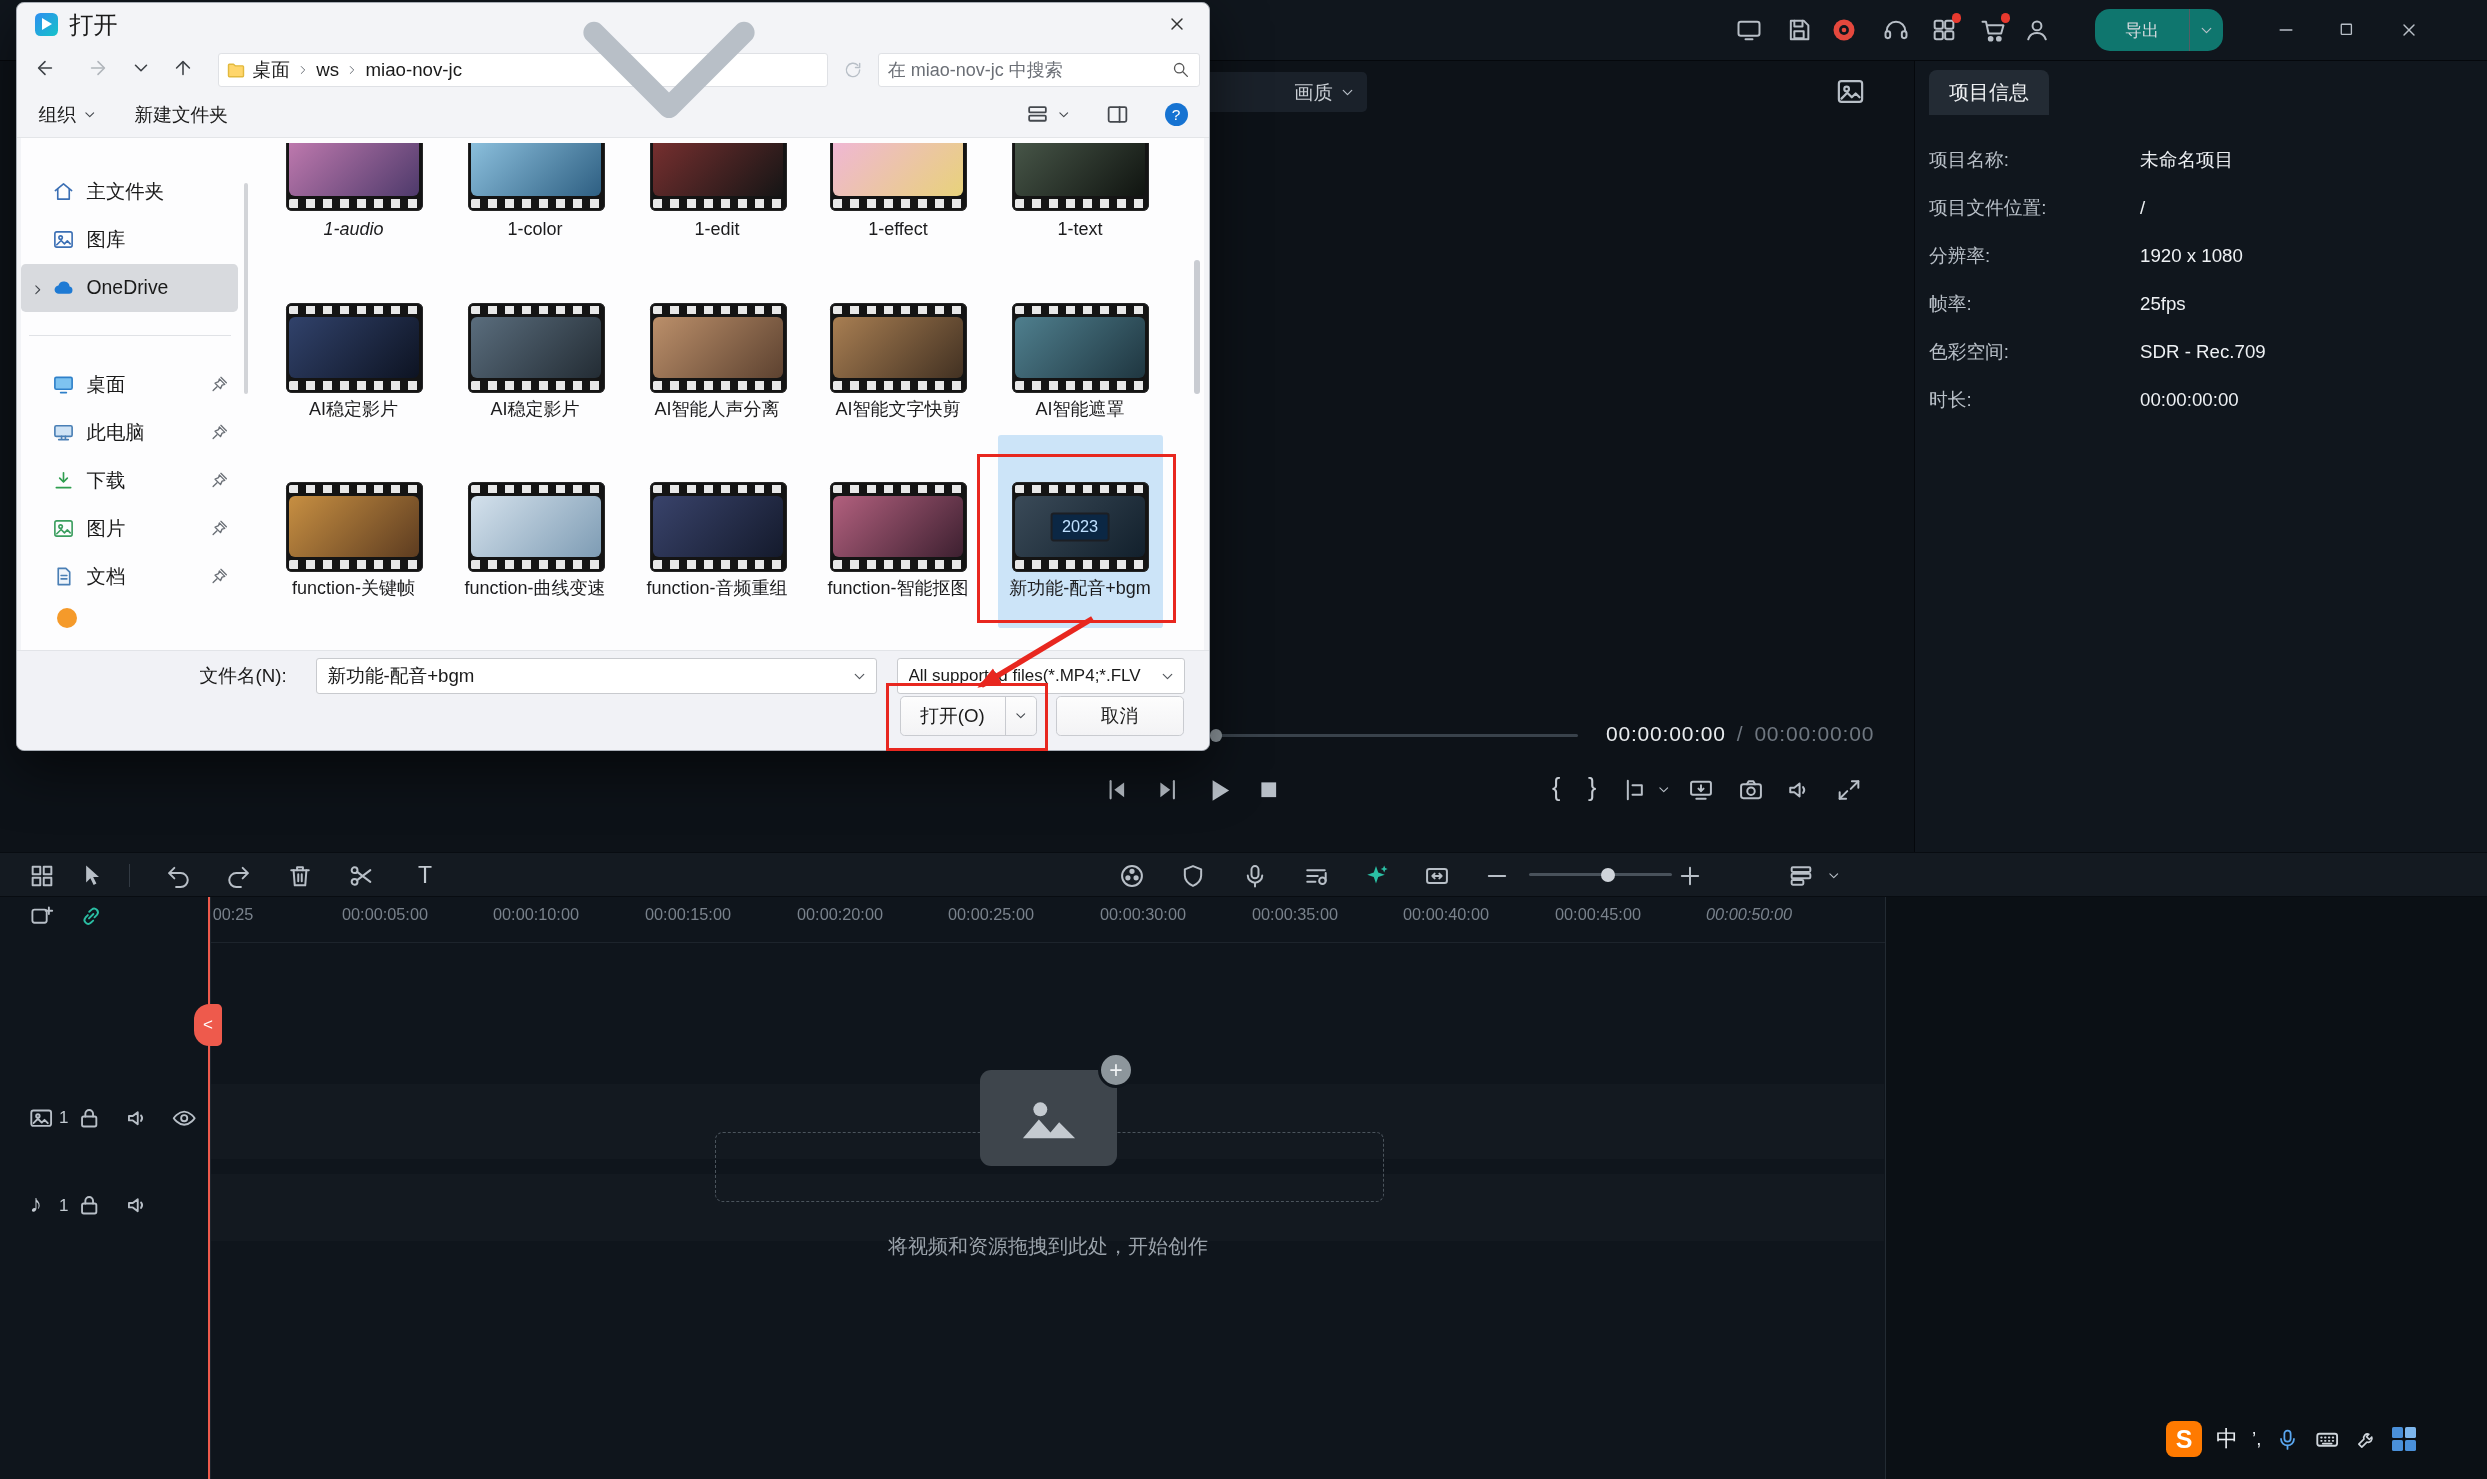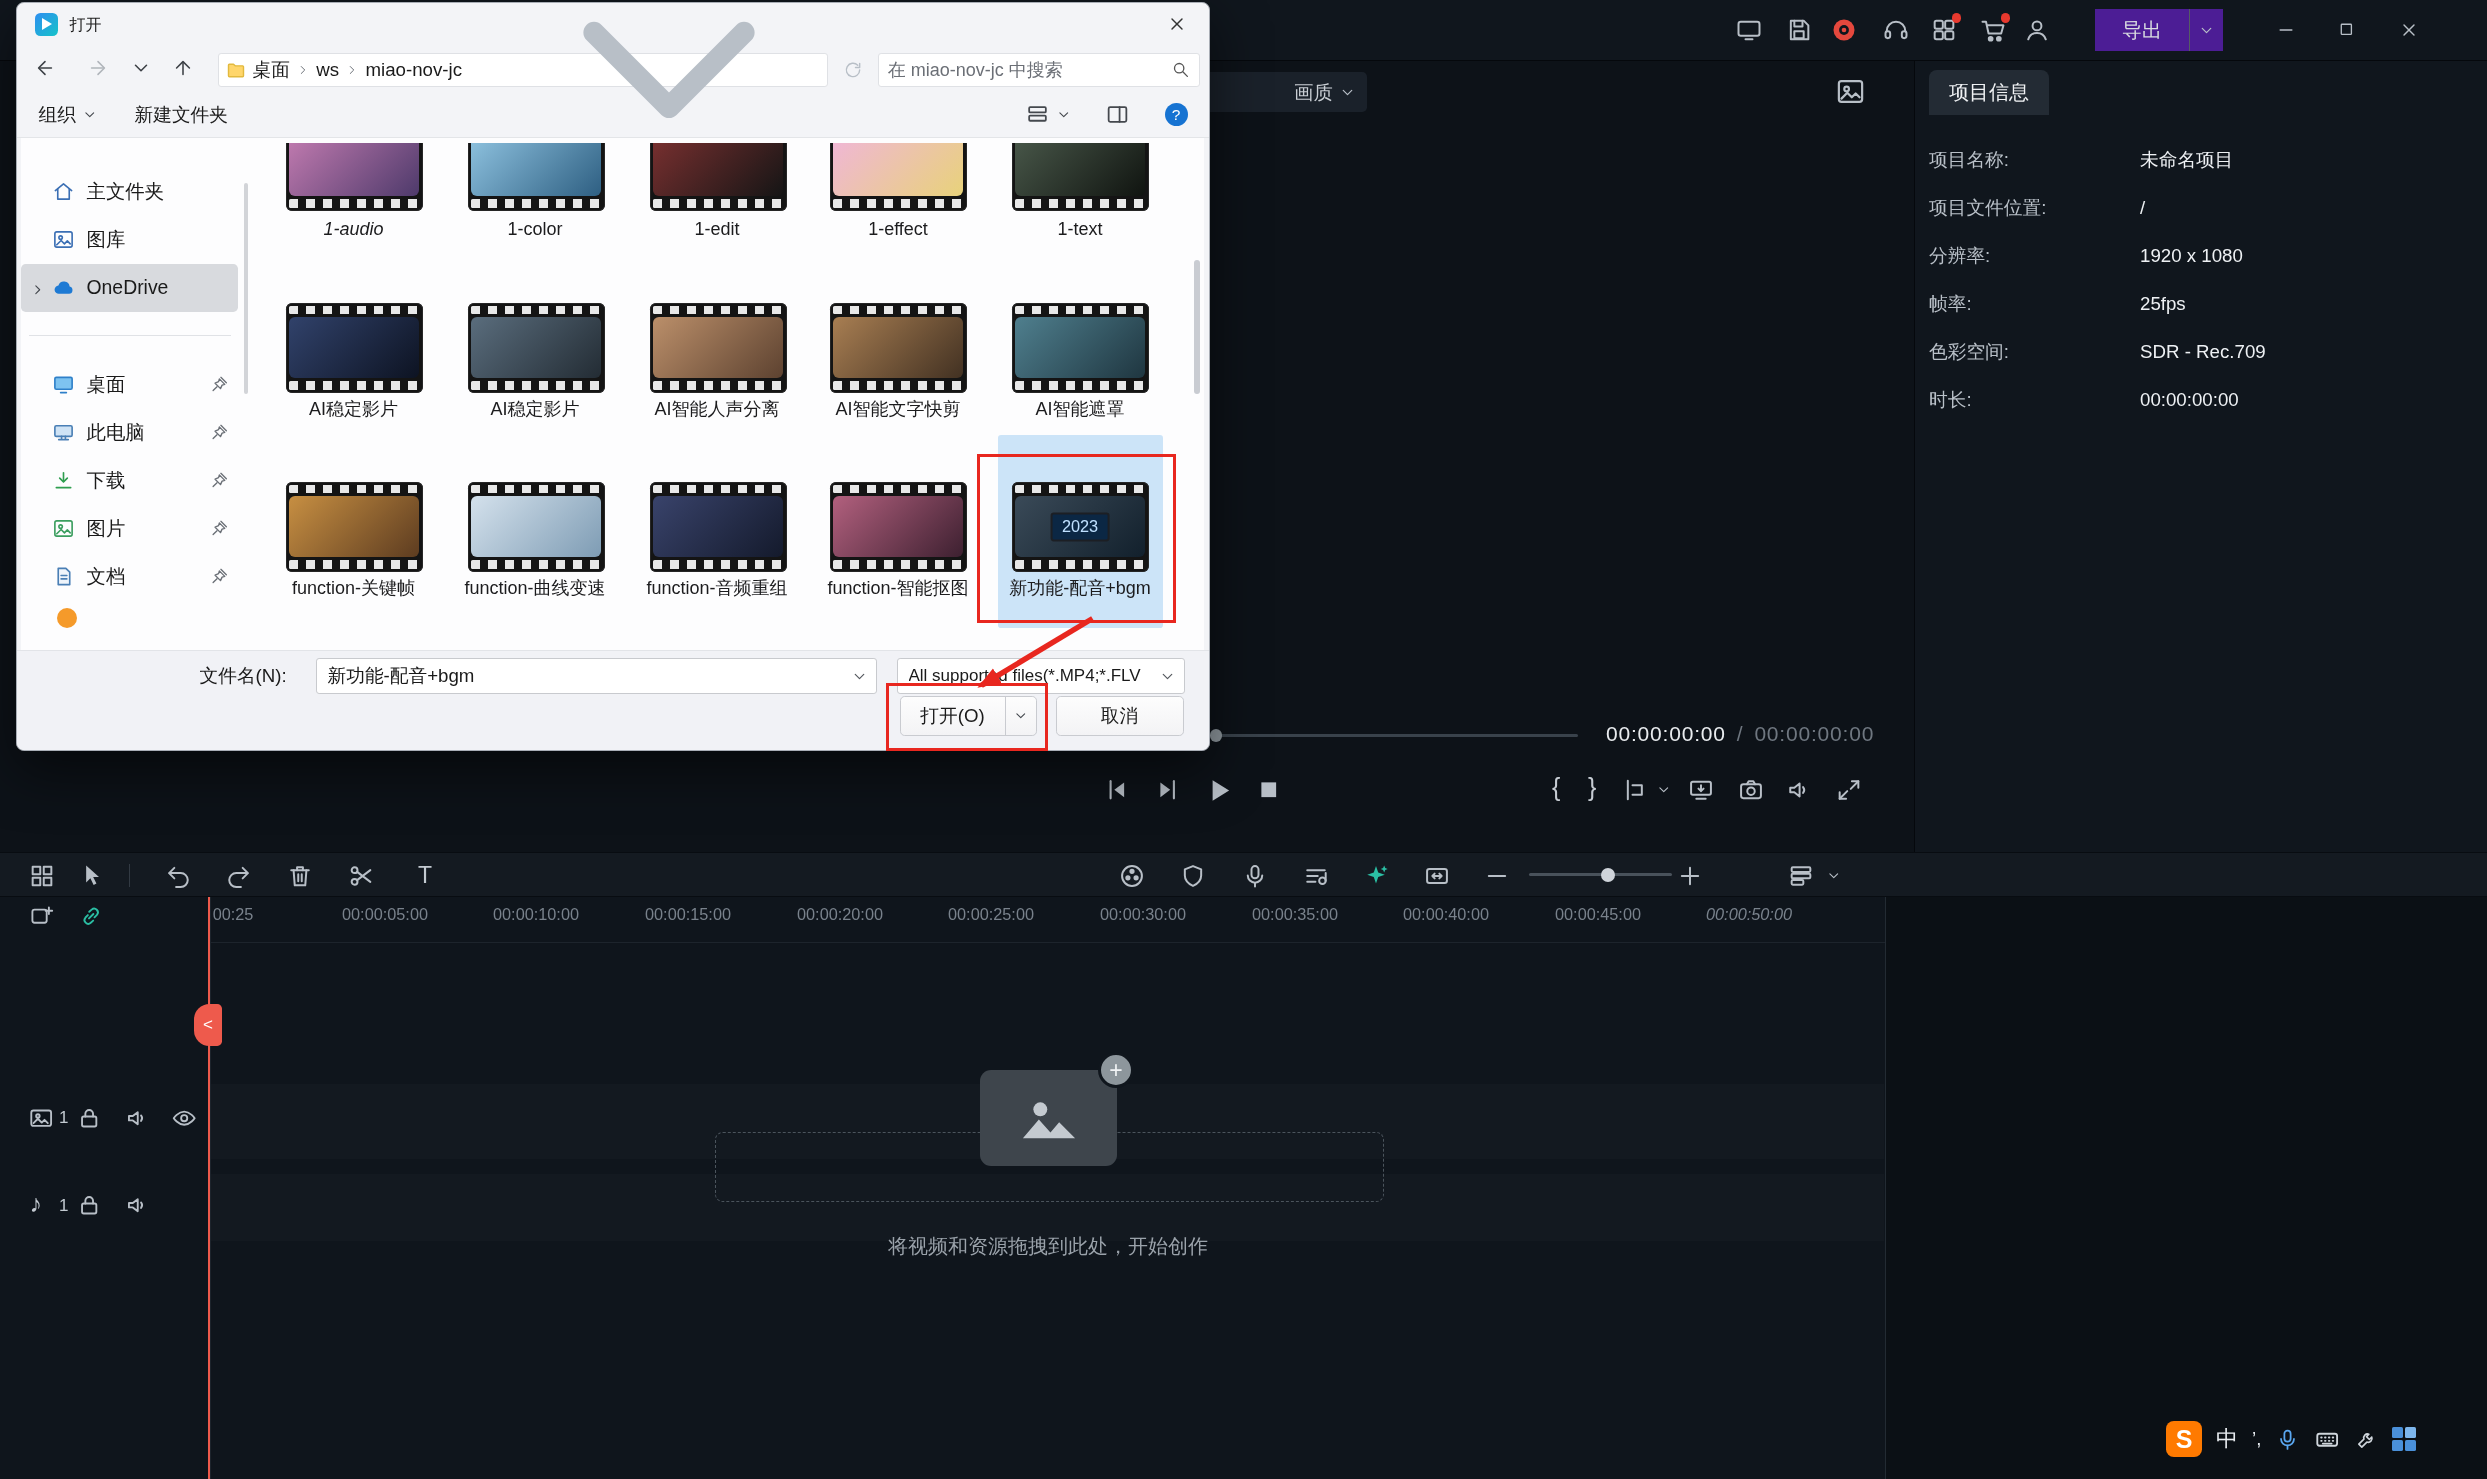--- a/index.html
+++ b/index.html
@@ -6,21 +6,21 @@
   html,body{background:#000}
   body{font-family:"Liberation Sans","DejaVu Sans",sans-serif}
   .screen{position:relative;width:2487px;height:1480px;background:#0d1218;overflow:hidden}
   .abs{position:absolute}
   .gi{display:inline-flex;align-items:center;justify-content:center;color:#b8bfc7}
   .gi svg{width:100%;height:100%;display:block}
   
   .topbar{position:absolute;left:0;top:0;width:2487px;height:61px;background:#10161d;border-bottom:0.8px solid #05080c}
   .tb-ic{position:absolute;width:28px;height:28px;top:16.3px}
   .reldot::after{content:"";position:absolute;right:-3.1px;top:-3.1px;width:9.3px;height:9.3px;border-radius:50%;background:#e8392e}
-  .export-btn{position:absolute;left:2095px;top:9.3px;width:128px;height:42px;background:#4c1d95;border-radius:0;display:flex;align-items:center;color:#d9dce0;font-size:20px}
+  .export-btn{position:absolute;left:2095px;top:9.3px;width:128px;height:42px;background:#0f766e;border-radius:15px;display:flex;align-items:center;color:#d9dce0;font-size:17px}
   .export-btn .lbl{flex:1;text-align:center}
   .export-btn .chev{width:34px;height:42px;border-left:0.8px solid #565c64;display:flex;align-items:center;justify-content:center}
   .winbtn{position:absolute;top:6.2px;width:47px;height:47px;display:flex;align-items:center;justify-content:center;color:#cfd4da}
   
   .rpanel{position:absolute;left:1914px;top:61px;width:573px;height:791px;background:#10161d;border-left:0.8px solid #05080c}
   .pi-tab{position:absolute;left:14px;top:9.3px;height:45px;padding:0 20px;background:#232b34;border-radius:7.8px 7.8px 0 0;display:flex;align-items:center;color:#f0f2f4;font-size:20px}
   .pi-rows{position:absolute;left:14px;top:75px;right:6px}
   .pi-row{display:flex;height:48px;align-items:center}
   .pi-l{width:211px;color:#b9c0c8;font-size:18.7px}
   .pi-v{color:#eef1f4;font-size:18.7px}
@@ -58,21 +58,21 @@
   .sogou{width:36px;height:36px;background:#ff7a00;border-radius:7.8px;color:#fff;font-size:25px;font-weight:bold;display:flex;align-items:center;justify-content:center}
   .ime-t{color:#e8ecf0;font-size:22px}
   .grid4{display:grid;grid-template-columns:11px 11px;grid-template-rows:11px 11px;gap:2.3px}
   .grid4 i{background:#4a90d9;border-radius:1.6px}
   .grid4 i:nth-child(2){background:#7db6ec}
   
   .fdialog{position:absolute;left:15.5px;top:1.6px;width:1194px;height:749px;background:#f3f4f7;border:0.8px solid #a9aeb6;border-radius:7.8px;box-shadow:0 18.7px 54px rgba(0,0,0,.55);color:#1a1a1a}
   .fd-title{position:absolute;left:0;top:0;right:0;height:44px}
   .fd-appicon{position:absolute;left:18.7px;top:10px;width:23px;height:23px;border-radius:5.4px;background:linear-gradient(135deg,#2e8ef0,#15c3c9)}
   .fd-appicon::after{content:"";position:absolute;left:7px;top:5.4px;border-left:10px solid #fff;border-top:6.2px solid transparent;border-bottom:6.2px solid transparent}
-  .fd-title-text{position:absolute;left:53px;top:0;line-height:44px;font-size:16px}
+  .fd-title-text{position:absolute;left:53px;top:0;line-height:44px;font-size:24px}
   .fd-close{position:absolute;right:9.3px;top:3.1px;width:44px;height:37px;display:flex;align-items:center;justify-content:center;color:#333}
   .fd-close svg{width:20px;height:20px}
   .nav-btn{position:absolute;top:48px;width:34px;height:34px;display:flex;align-items:center;justify-content:center;color:#3c4046}
   .nav-btn svg{width:22px;height:22px}
   .dim{color:#b0b5bb}
   .crumb-bar{position:absolute;left:201px;top:50px;width:610px;height:34px;background:#fff;border:0.8px solid #dfe1e5;border-radius:3.1px;display:flex;align-items:center;padding:0 7.8px;font-size:18.7px;gap:6.2px}
   .crumb-sep svg{width:14px;height:14px;color:#6a6f76}
   .refresh-btn{position:absolute;left:819px;top:50px;width:34px;height:34px;display:flex;align-items:center;justify-content:center;color:#3c4046}
   .refresh-btn svg{width:20px;height:20px}
   .search-bar{position:absolute;left:861px;top:50px;width:322px;height:34px;background:#fff;border:0.8px solid #dfe1e5;border-radius:3.1px;display:flex;align-items:center;padding:0 9.3px;font-size:18px;color:#6b6f76}

